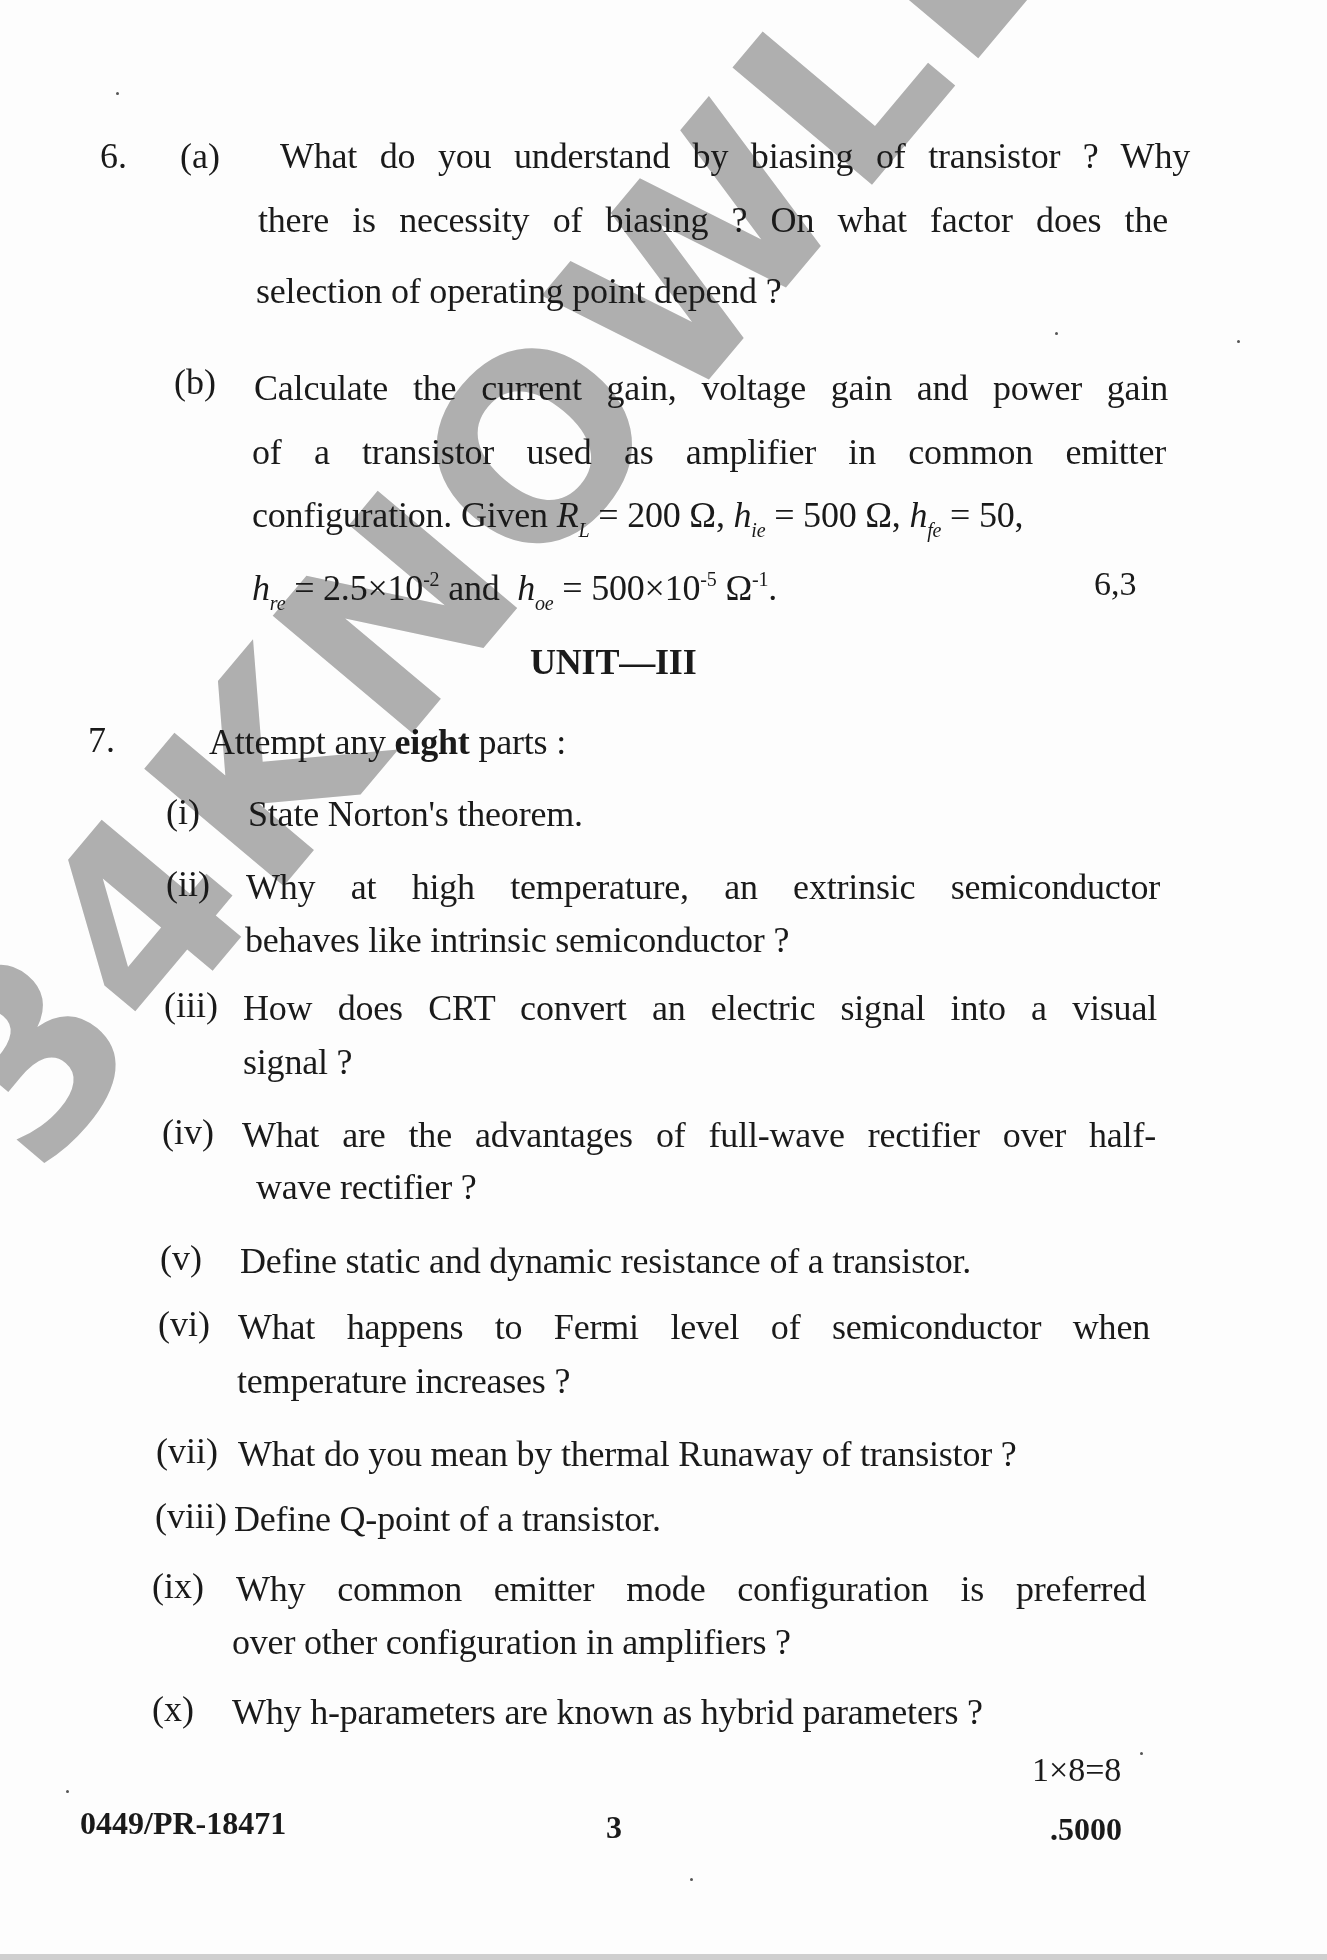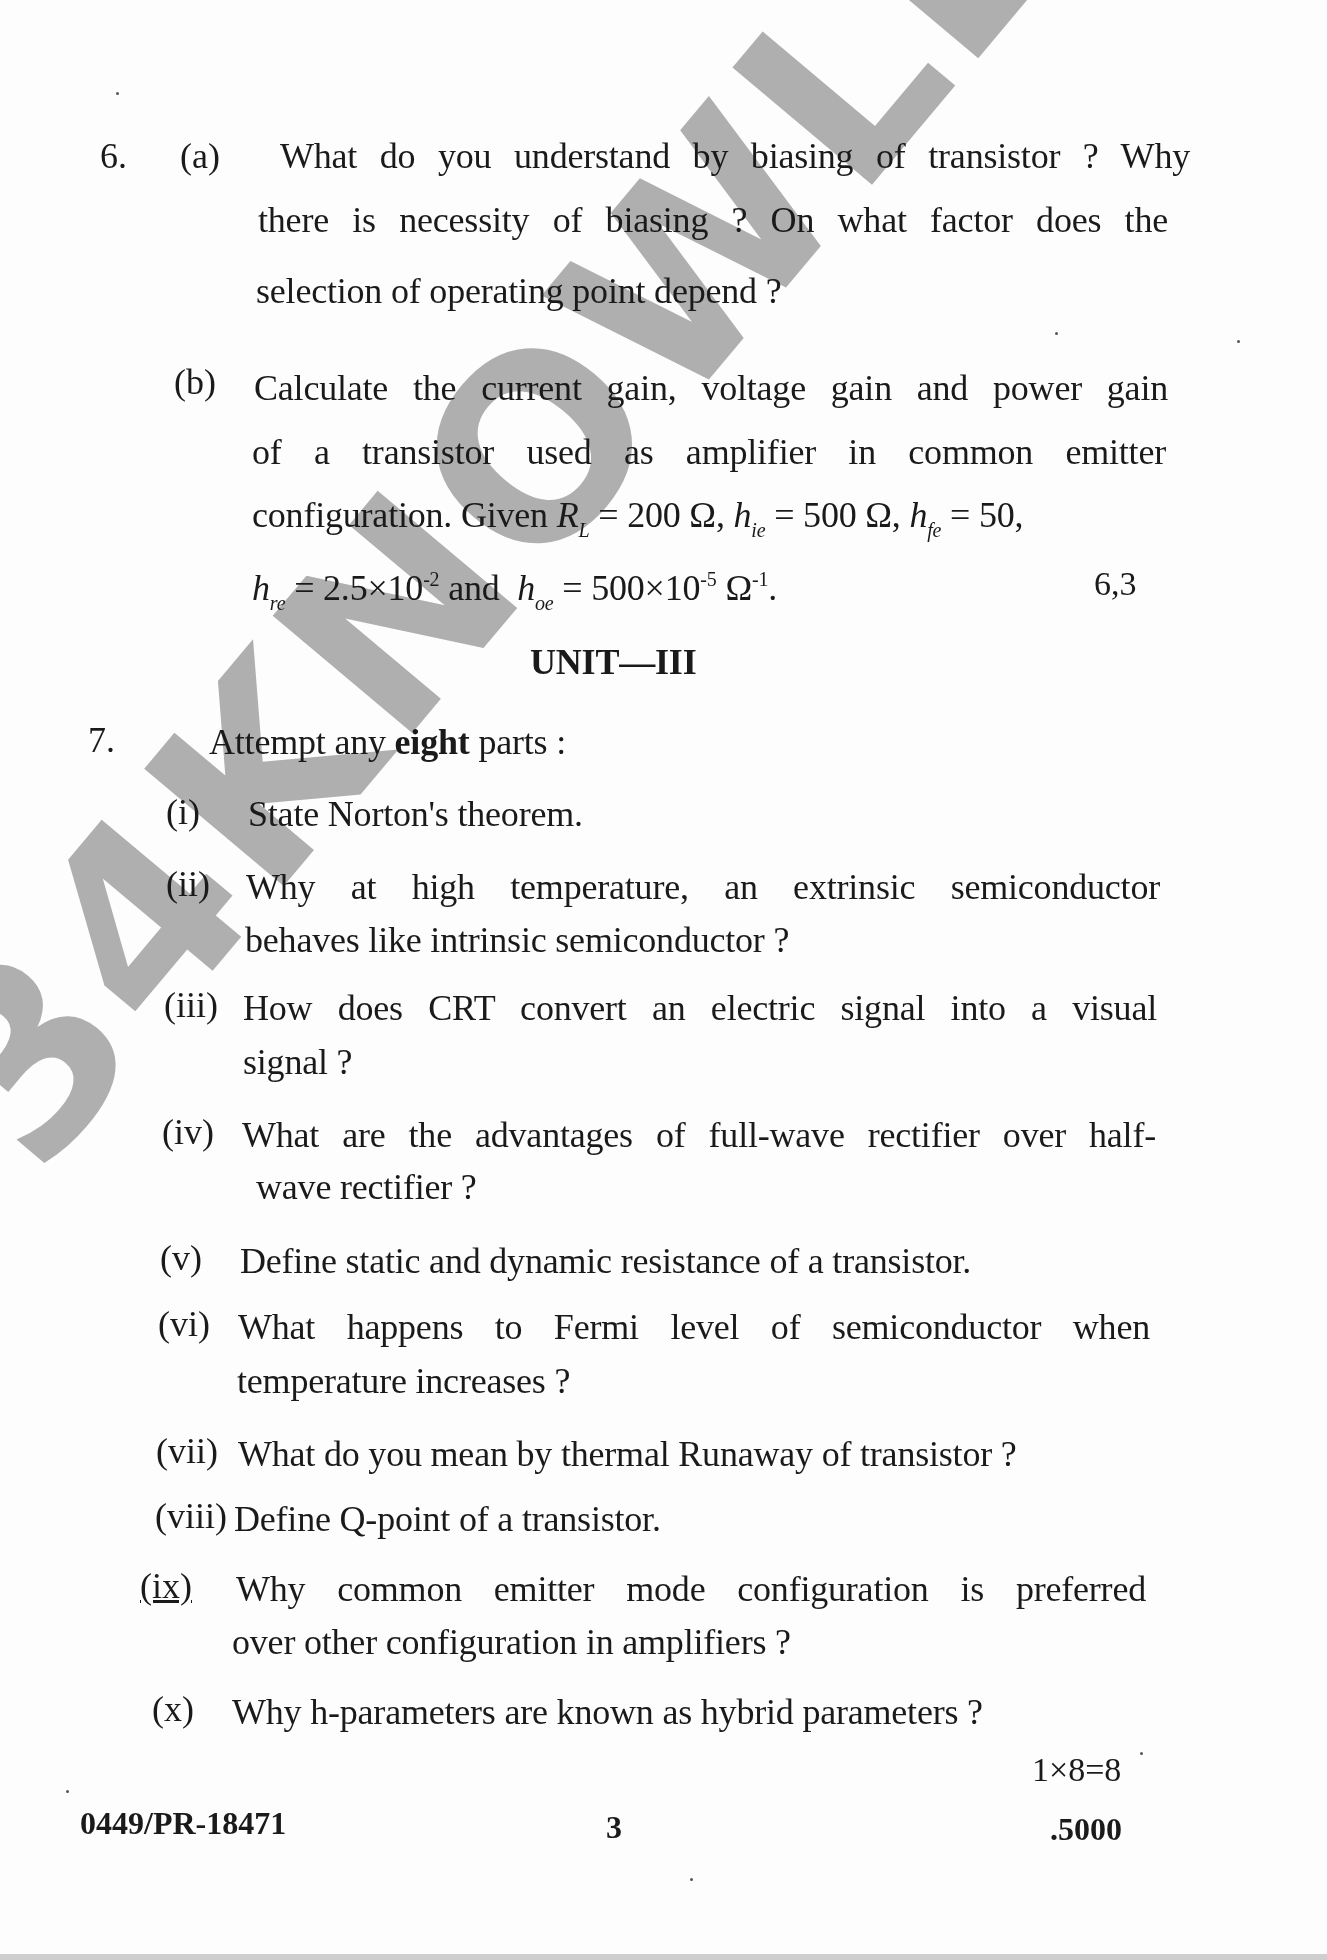--- a/index.html
+++ b/index.html
@@ -88,21 +88,21 @@
     <span class="num" style="left:158px; top:1302px;">(vi)</span>
     <div class="line justify" style="left:238px; top:1305px; width:912px;">What happens to Fermi level of semiconductor when</div>
     <div class="line" style="left:237px; top:1359px;">temperature increases ?</div>
 
     <span class="num" style="left:156px; top:1429px;">(vii)</span>
     <div class="line" style="left:238px; top:1432px;">What do you mean by thermal Runaway of transistor ?</div>
 
     <span class="num" style="left:155px; top:1494px;">(viii)</span>
     <div class="line" style="left:234px; top:1497px;">Define Q-point of a transistor.</div>
 
-    <span class="num" style="left:140px; top:1564px;text-decoration:underline;">(ix)</span>
+    <span class="num" style="left:152px; top:1564px;">(ix)</span>
     <div class="line justify" style="left:236px; top:1567px; width:910px;">Why common emitter mode configuration is preferred</div>
     <div class="line" style="left:232px; top:1620px;">over other configuration in amplifiers ?</div>
 
     <span class="num" style="left:152px; top:1687px;">(x)</span>
     <div class="line" style="left:232px; top:1690px;">Why h-parameters are known as hybrid parameters ?</div>
 
     <span class="marks" style="left:1032px; top:1750px;">1×8=8</span>
   </div>
 
   <div class="footer" style="left:80px; top:1803px;">0449/PR-18471</div>

